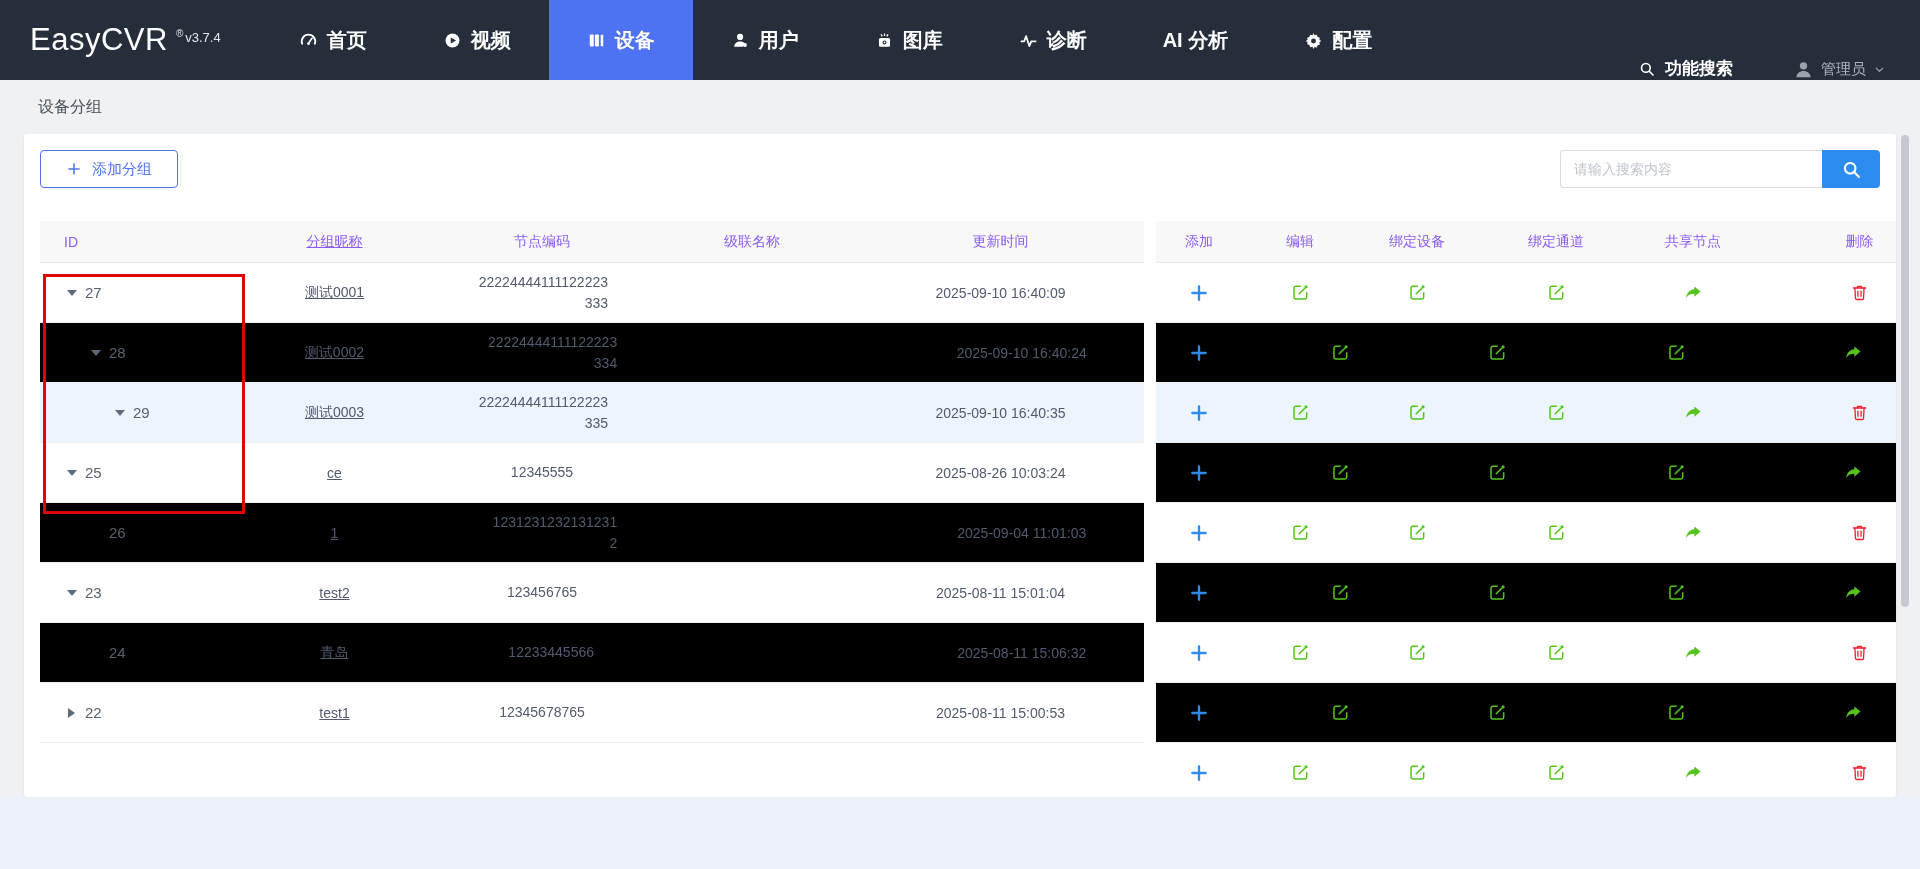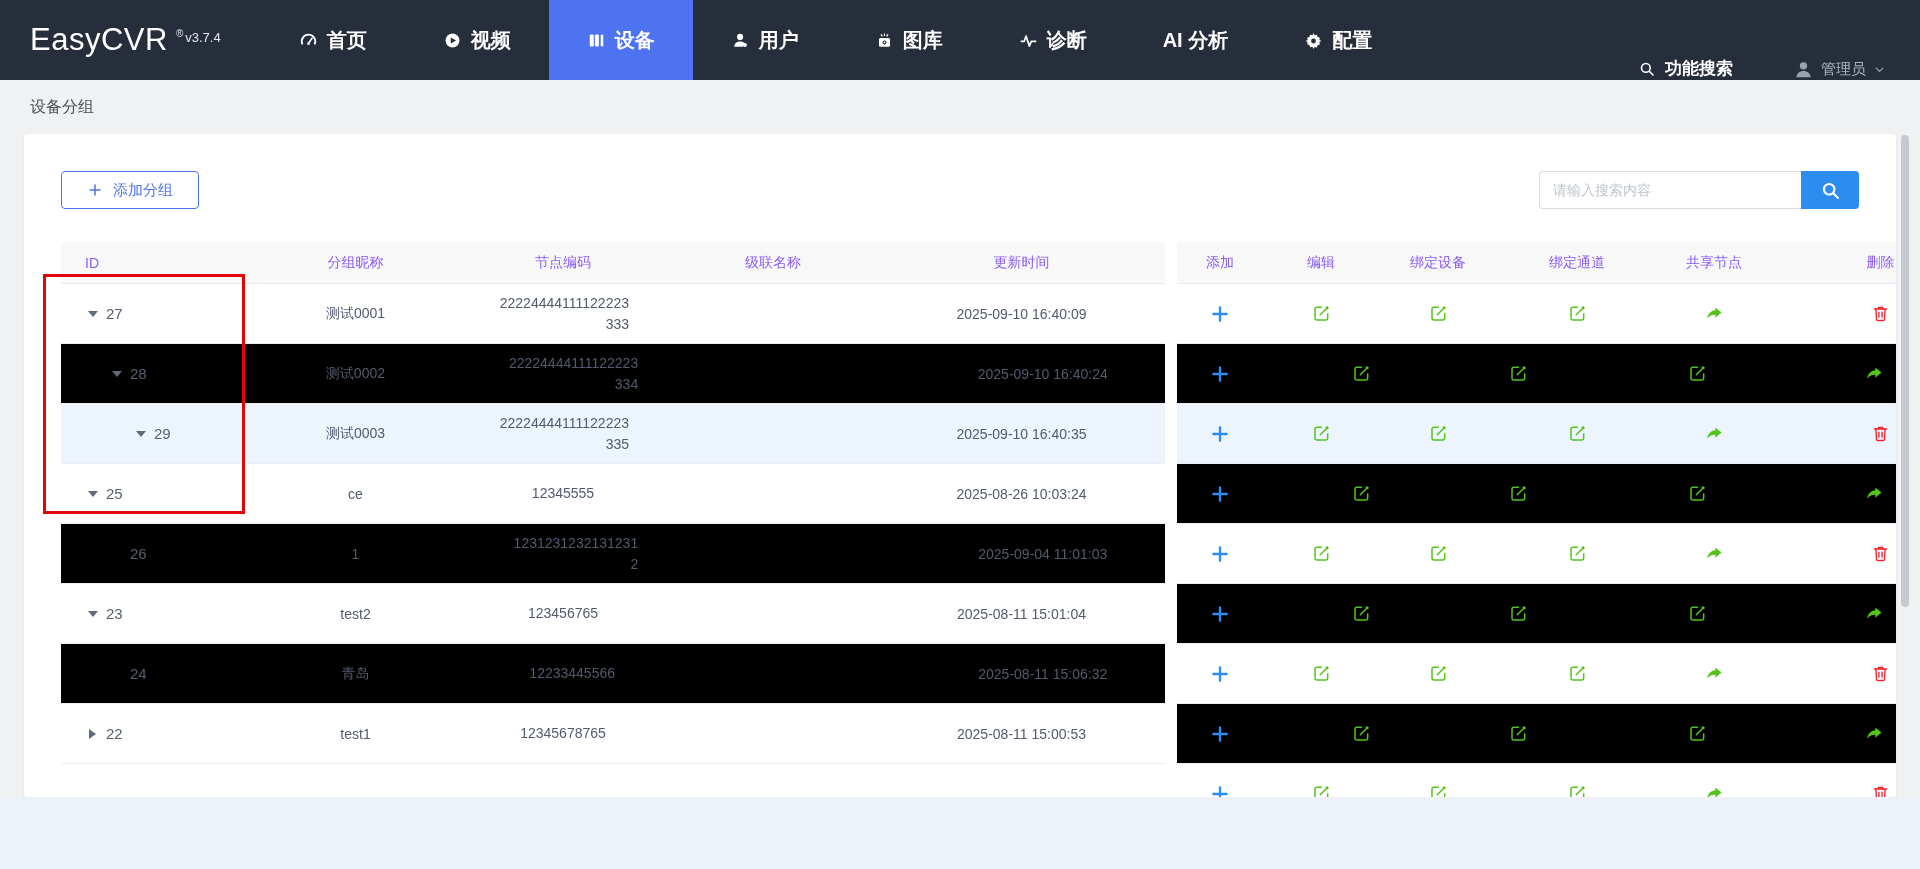--- a/index.html
+++ b/index.html
@@ -23,27 +23,27 @@
   .nav-menu { display:flex; margin-left:40px; }
   .nav-item {
     display:flex; align-items:center; gap:9px; padding:0 38px;
     color:#fff; font-size:20px; font-weight:700; cursor:pointer; white-space:nowrap;
   }
   .nav-item.active { background:#4e73f2; }
   .nav-right { margin-left:auto; display:flex; align-items:flex-end; }
   .nav-search { display:flex; align-items:center; gap:9px; color:#fff; font-size:17px; font-weight:700; cursor:pointer; }
   .nav-user { display:flex; align-items:center; gap:7px; margin:0 34px 0 60px; color:#aeb6c2; font-size:15px; cursor:pointer; }
   
-  .breadcrumb-bar { height:54px; display:flex; align-items:center; padding-left:30px; }
+  .breadcrumb-bar { height:54px; display:flex; align-items:center; padding-left:38px; }
   .breadcrumb-text { font-size:16px; color:#4a5159; }
   
   .card {
     position:absolute; left:24px; top:134px; width:1872px; height:663px;
     background:#fff; border-radius:3px; box-shadow:0 1px 3px rgba(0,0,0,.07);
-    padding:37px; overflow:hidden;
+    padding:16px; overflow:hidden;
   }
   .toolbar { display:flex; justify-content:space-between; align-items:center; }
   .add-btn {
     height:38px; display:inline-flex; align-items:center; gap:10px; padding:0 25px;
     background:#fff; border:1px solid #4e73f2; border-radius:4px;
     color:#4e73f2; font-size:15px; cursor:pointer;
     font-family:"Liberation Sans","DejaVu Sans",sans-serif;
   }
   .search-group { display:flex; }
   .search-input {
@@ -64,21 +64,21 @@
   .th {
     display:flex; align-items:center; justify-content:center;
     font-size:14px; color:#8b5cf6; font-weight:400;
   }
   .tr { display:flex; height:60px; border-bottom:1px solid #ebeef2; background:#fff; }
   .tr.stripe { background:#000000;gap:40px; }
   .tr.selected { background:#ecf5fd; }
   .td { display:flex; align-items:center; justify-content:center; font-size:14px; color:#515a6e; }
   
   .c-id      { width:192px; justify-content:flex-start; padding-left:24px; }
-  .c-name    { width:205px; }
+  .c-name    { width:205px;text-decoration:underline; }
   .c-code    { width:210px; }
   .c-cascade { width:210px; }
   .c-time    { width:287px; }
   .id-text { color:#57606f; font-size:15px; }
   .code-text { max-width:132px; word-break:break-all; line-height:21px; text-align:right; display:inline-block; }
   
   .c-a1 { width:86px; }  .c-a2 { width:116px; } .c-a3 { width:118px; }
   .c-a4 { width:160px; } .c-a5 { width:114px; } .c-a6 { flex:1; }
   .icon-btn { display:inline-flex; align-items:center; justify-content:center; cursor:pointer; background:none; border:none; padding:0; }
   

